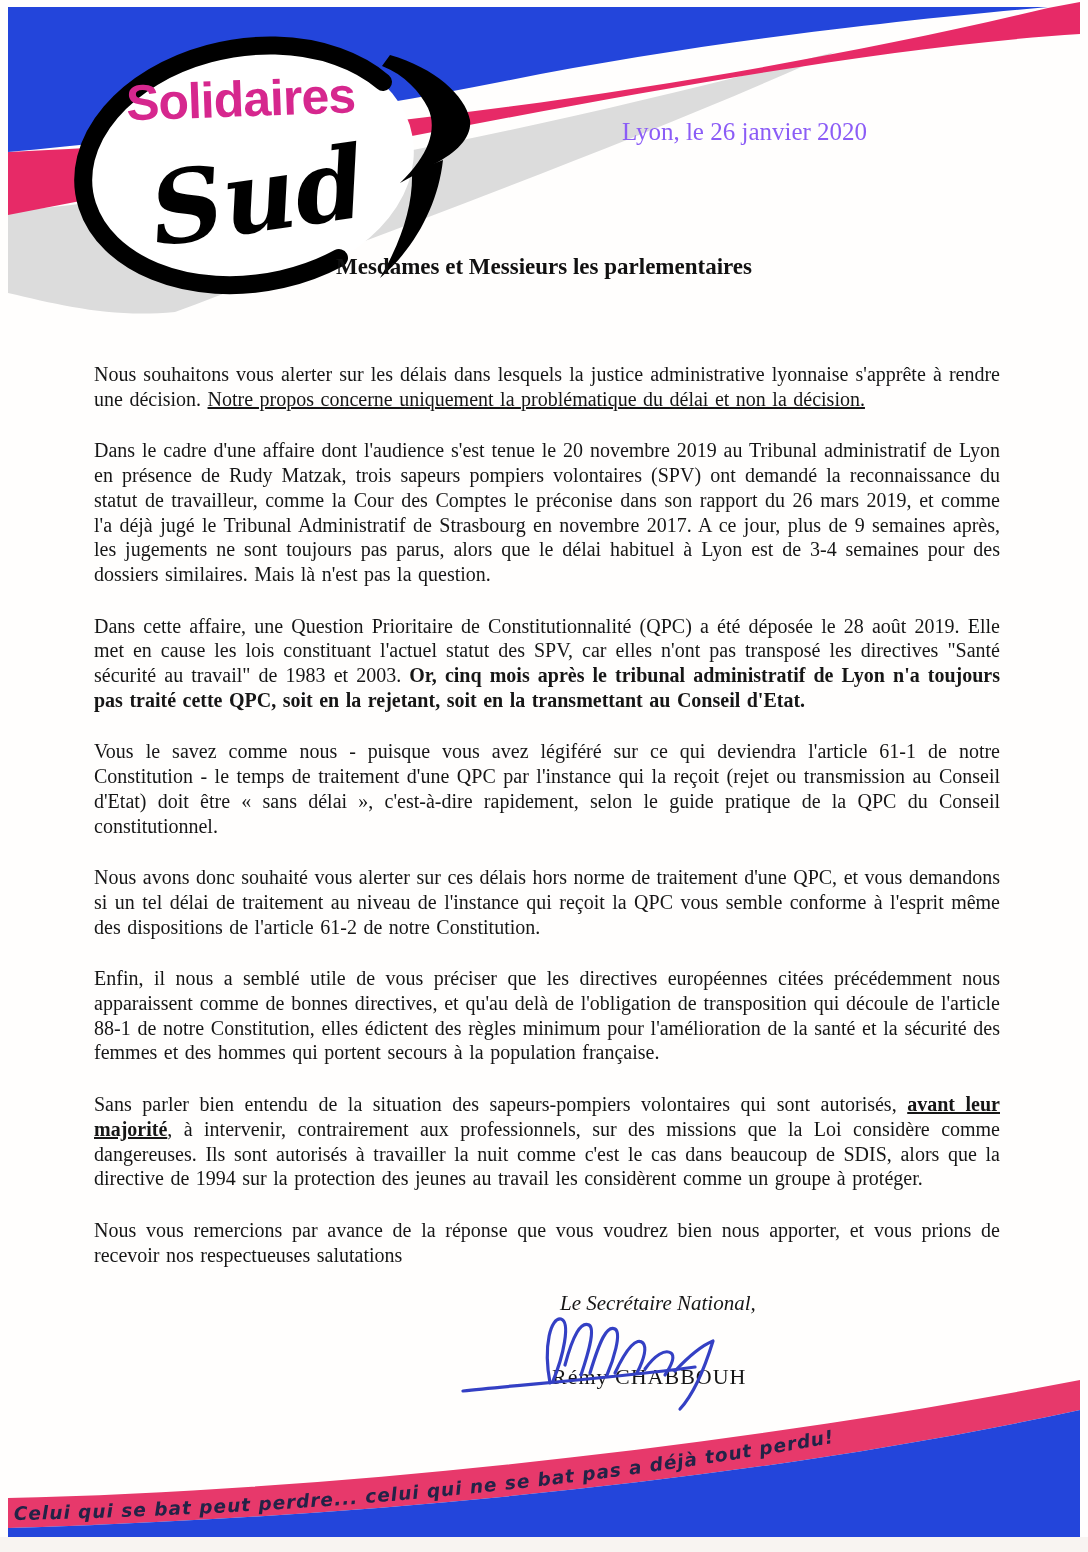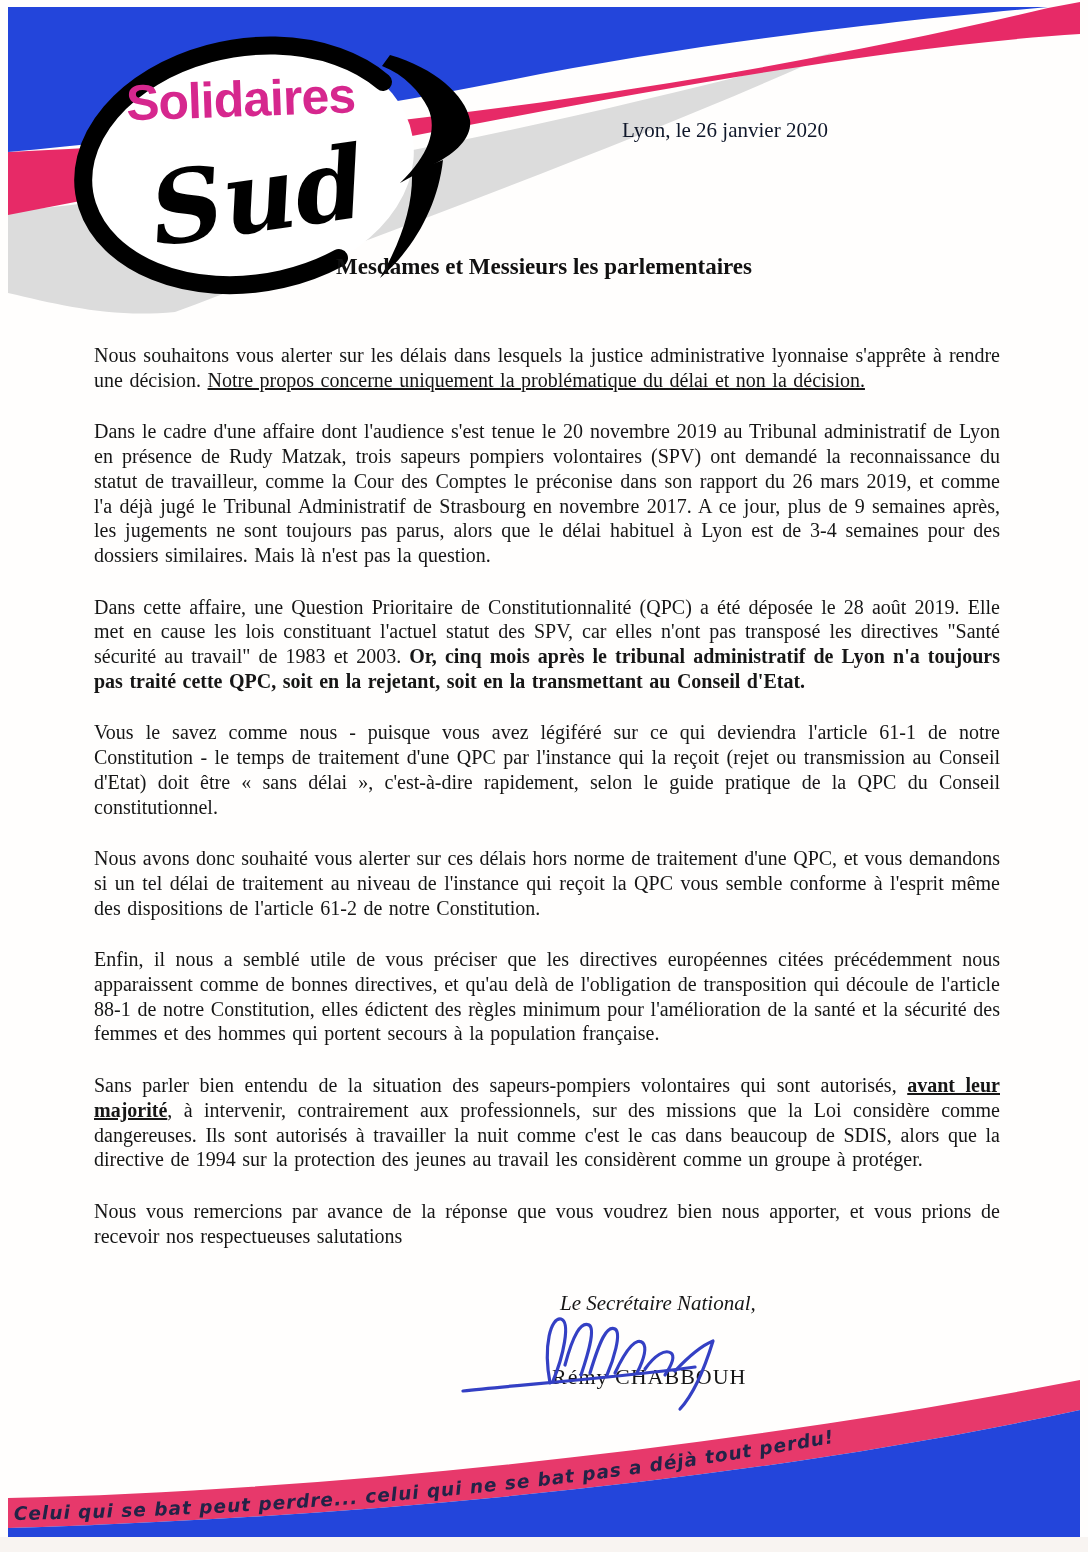--- a/index.html
+++ b/index.html
@@ -25,28 +25,28 @@
     font-family:"Liberation Sans", sans-serif;
     font-weight:bold;font-size:50px;letter-spacing:-1px;
   }
   .logo-sud{
     font-family:"DejaVu Serif", serif;
     font-weight:bold;font-style:italic;font-size:100px;
     fill:#000;
   }
   .date-line{
     position:absolute;left:622px;top:118px;z-index:2;
-    font-size:21px;color:#0f172a;
+    font-size:25px;color:#8b5cf6;
   }
   .salutation{
     position:absolute;left:0;top:254px;width:1088px;z-index:2;
     text-align:center;font-size:23px;font-weight:bold;color:#111;
   }
   .letter-body{
-    position:absolute;left:94px;top:343px;width:906px;z-index:2;
+    position:absolute;left:94px;top:362px;width:906px;z-index:2;
     font-size:20px;line-height:24.7px;text-align:justify;
     word-spacing:1.5px;
   }
   .letter-body p{margin:0 0 27px 0;}
   .run-underline{text-decoration:underline;}
   .run-bold{font-weight:bold;}
   .run-bold-underline{font-weight:bold;text-decoration:underline;}
   .closing-role{
     position:absolute;left:560px;top:1291px;z-index:2;
     font-size:21px;

